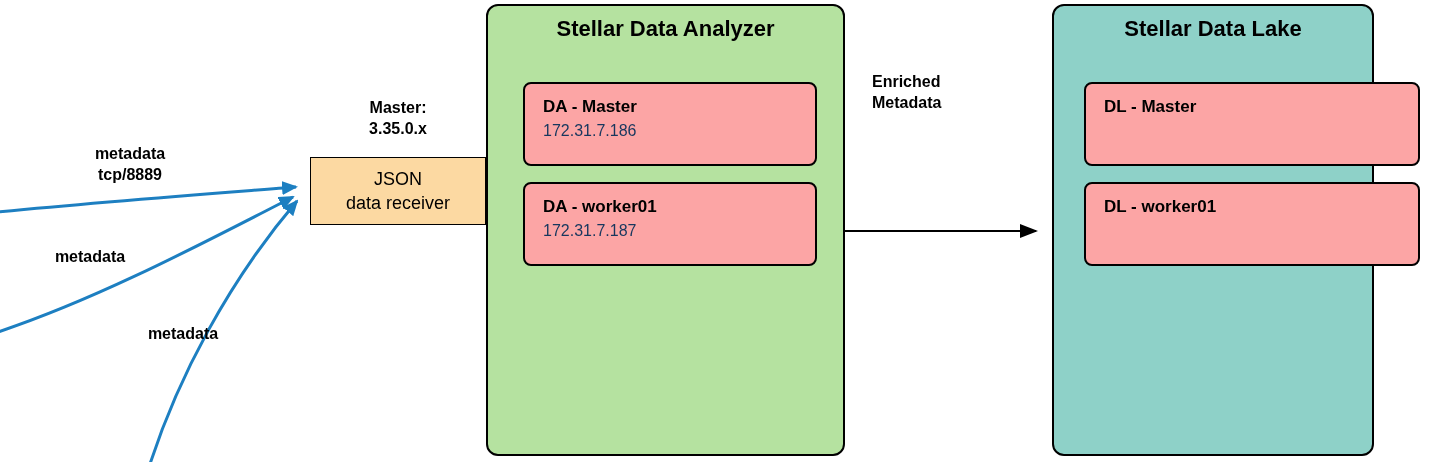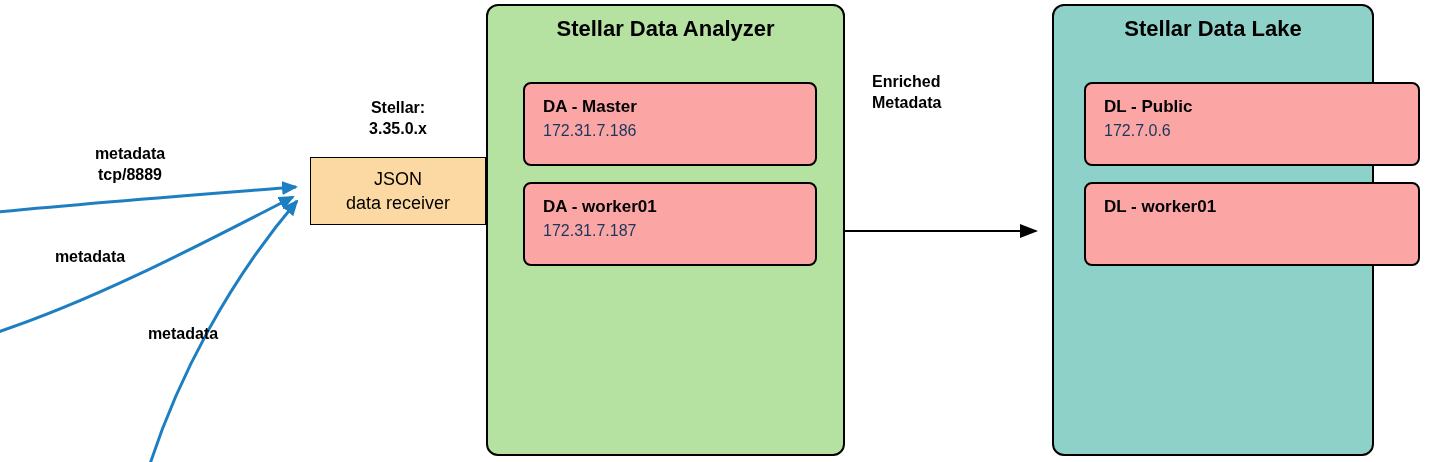--- a/index.html
+++ b/index.html
@@ -127,21 +127,21 @@
     <path class="black-arrow" d="M 845 231 L 1036 231" marker-end="url(#blackArrow)"></path>
   </svg>
 
   <div class="free-label" style="left:65px; top:144px; width:130px;">metadata
 tcp/8889</div>
 
   <div class="free-label" style="left:40px; top:247px; width:100px;">metadata</div>
 
   <div class="free-label" style="left:133px; top:324px; width:100px;">metadata</div>
 
-  <div class="free-label" style="left:327px; top:98px; width:142px;">Stellar:
+  <div class="free-label" style="left:327px; top:98px; width:142px;">Master:
 3.35.0.x</div>
 
   <div class="free-label left" style="left:872px; top:72px; width:130px;">Enriched
 Metadata</div>
 
   <div class="receiver">
     <span>JSON
 data receiver</span>
   </div>
 
@@ -153,21 +153,20 @@
     </div>
     <div class="node second">
       <div class="node-name">DA - worker01</div>
       <div class="node-ip">172.31.7.187</div>
     </div>
   </div>
 
   <div class="container-box lake">
     <div class="container-title">Stellar Data Lake</div>
     <div class="node first">
-      <div class="node-name">DL - Public</div>
-      <div class="node-ip">172.7.0.6</div>
+      <div class="node-name">DL - Master</div>
     </div>
     <div class="node second">
       <div class="node-name">DL - worker01</div>
     </div>
   </div>
 
 </div>
 
 </body></html>

